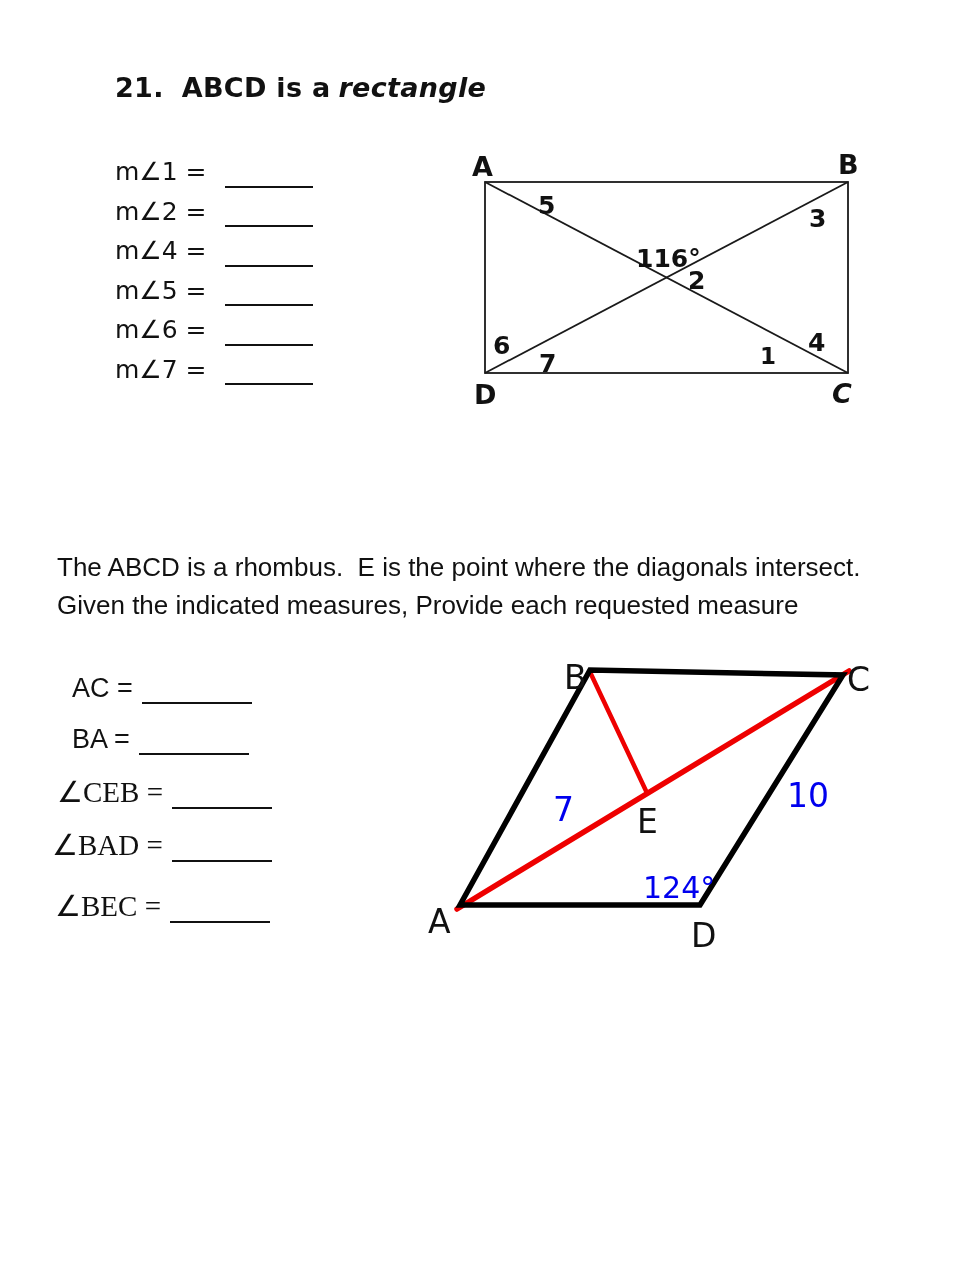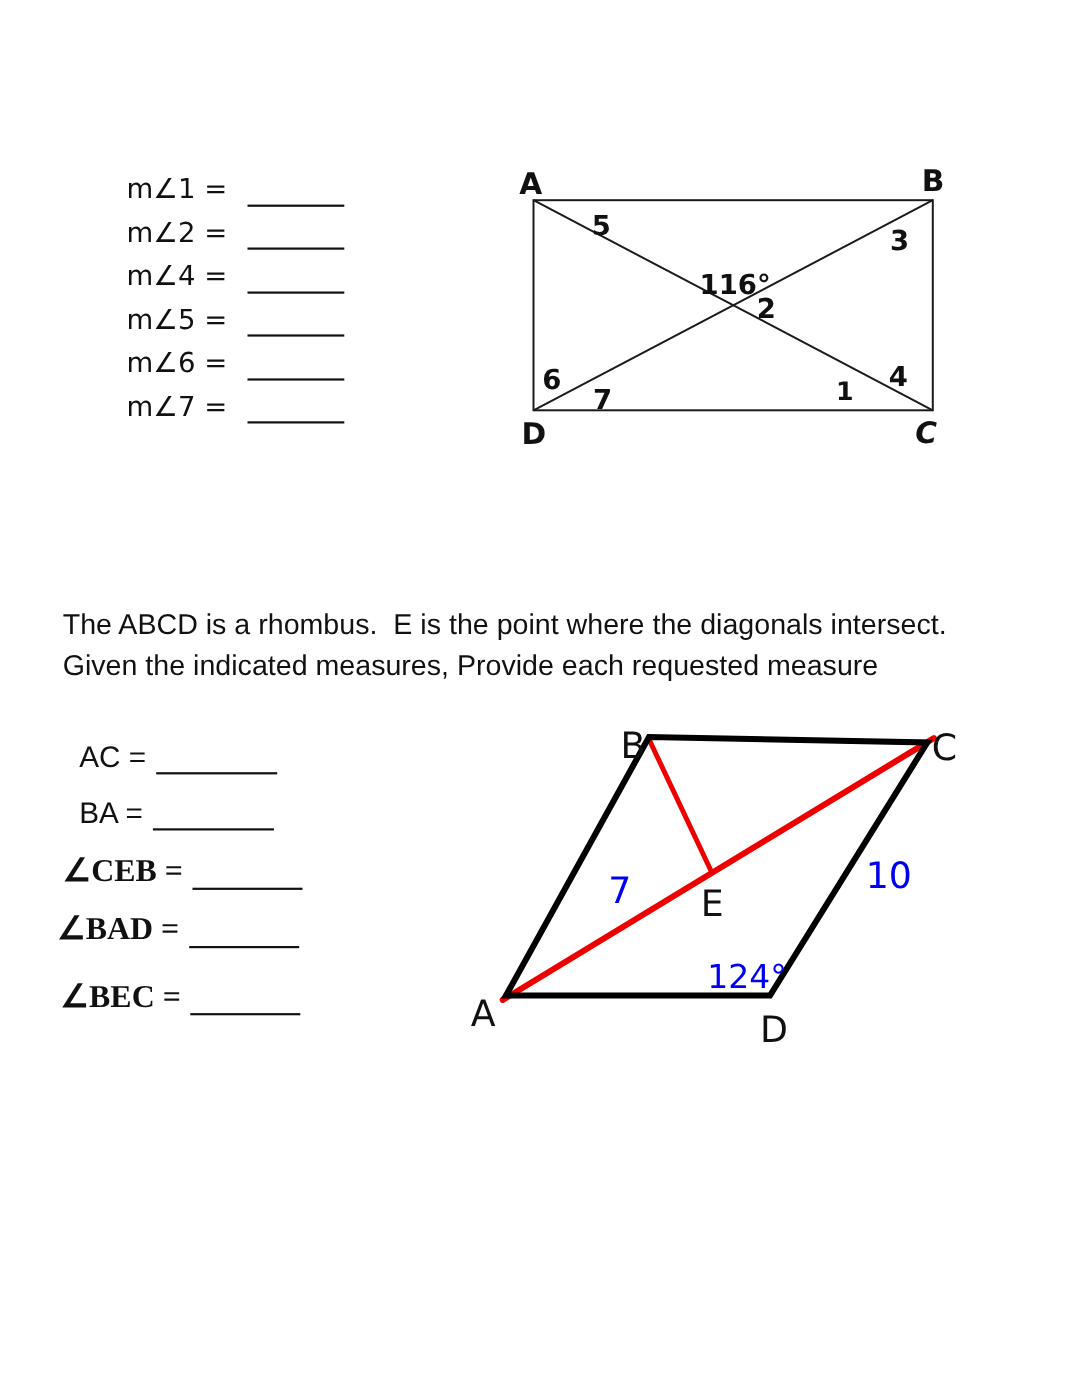--- a/index.html
+++ b/index.html
@@ -48,29 +48,32 @@
     white-space:nowrap;
   }
 
   
   .p2-row {
     position:absolute; display:flex; align-items:flex-end;
     white-space:nowrap;
   }
   .p2-row .blank { border-bottom:2px solid #111111; height:36px; margin-left:9px; }
   .sansrow { font-family:"Liberation Sans", sans-serif; font-size:27px; font-weight:500; }
-  .serifrow { font-family:"Liberation Serif", serif; font-size:29px; font-weight:bold; }
+  .serifrow { font-family:"Liberation Serif", serif; font-size:29px; font-weight:normal; }
   .sansrow .blank { width:110px; }
   .serifrow .blank { width:100px; }
 </style>
 </head>
 <body>
 
 <div class="page">
 
+  <div class="p21-title">
+    <span class="num">21.</span><span>ABCD is a</span><span class="shape">rectangle</span>
+  </div>
 
   <div class="angle-list">
     <div class="angle-row">
       <span class="angle-label">m∠1 =</span>
       <span class="blank"></span>
     </div>
     <div class="angle-row">
       <span class="angle-label">m∠2 =</span>
       <span class="blank"></span>
     </div>

